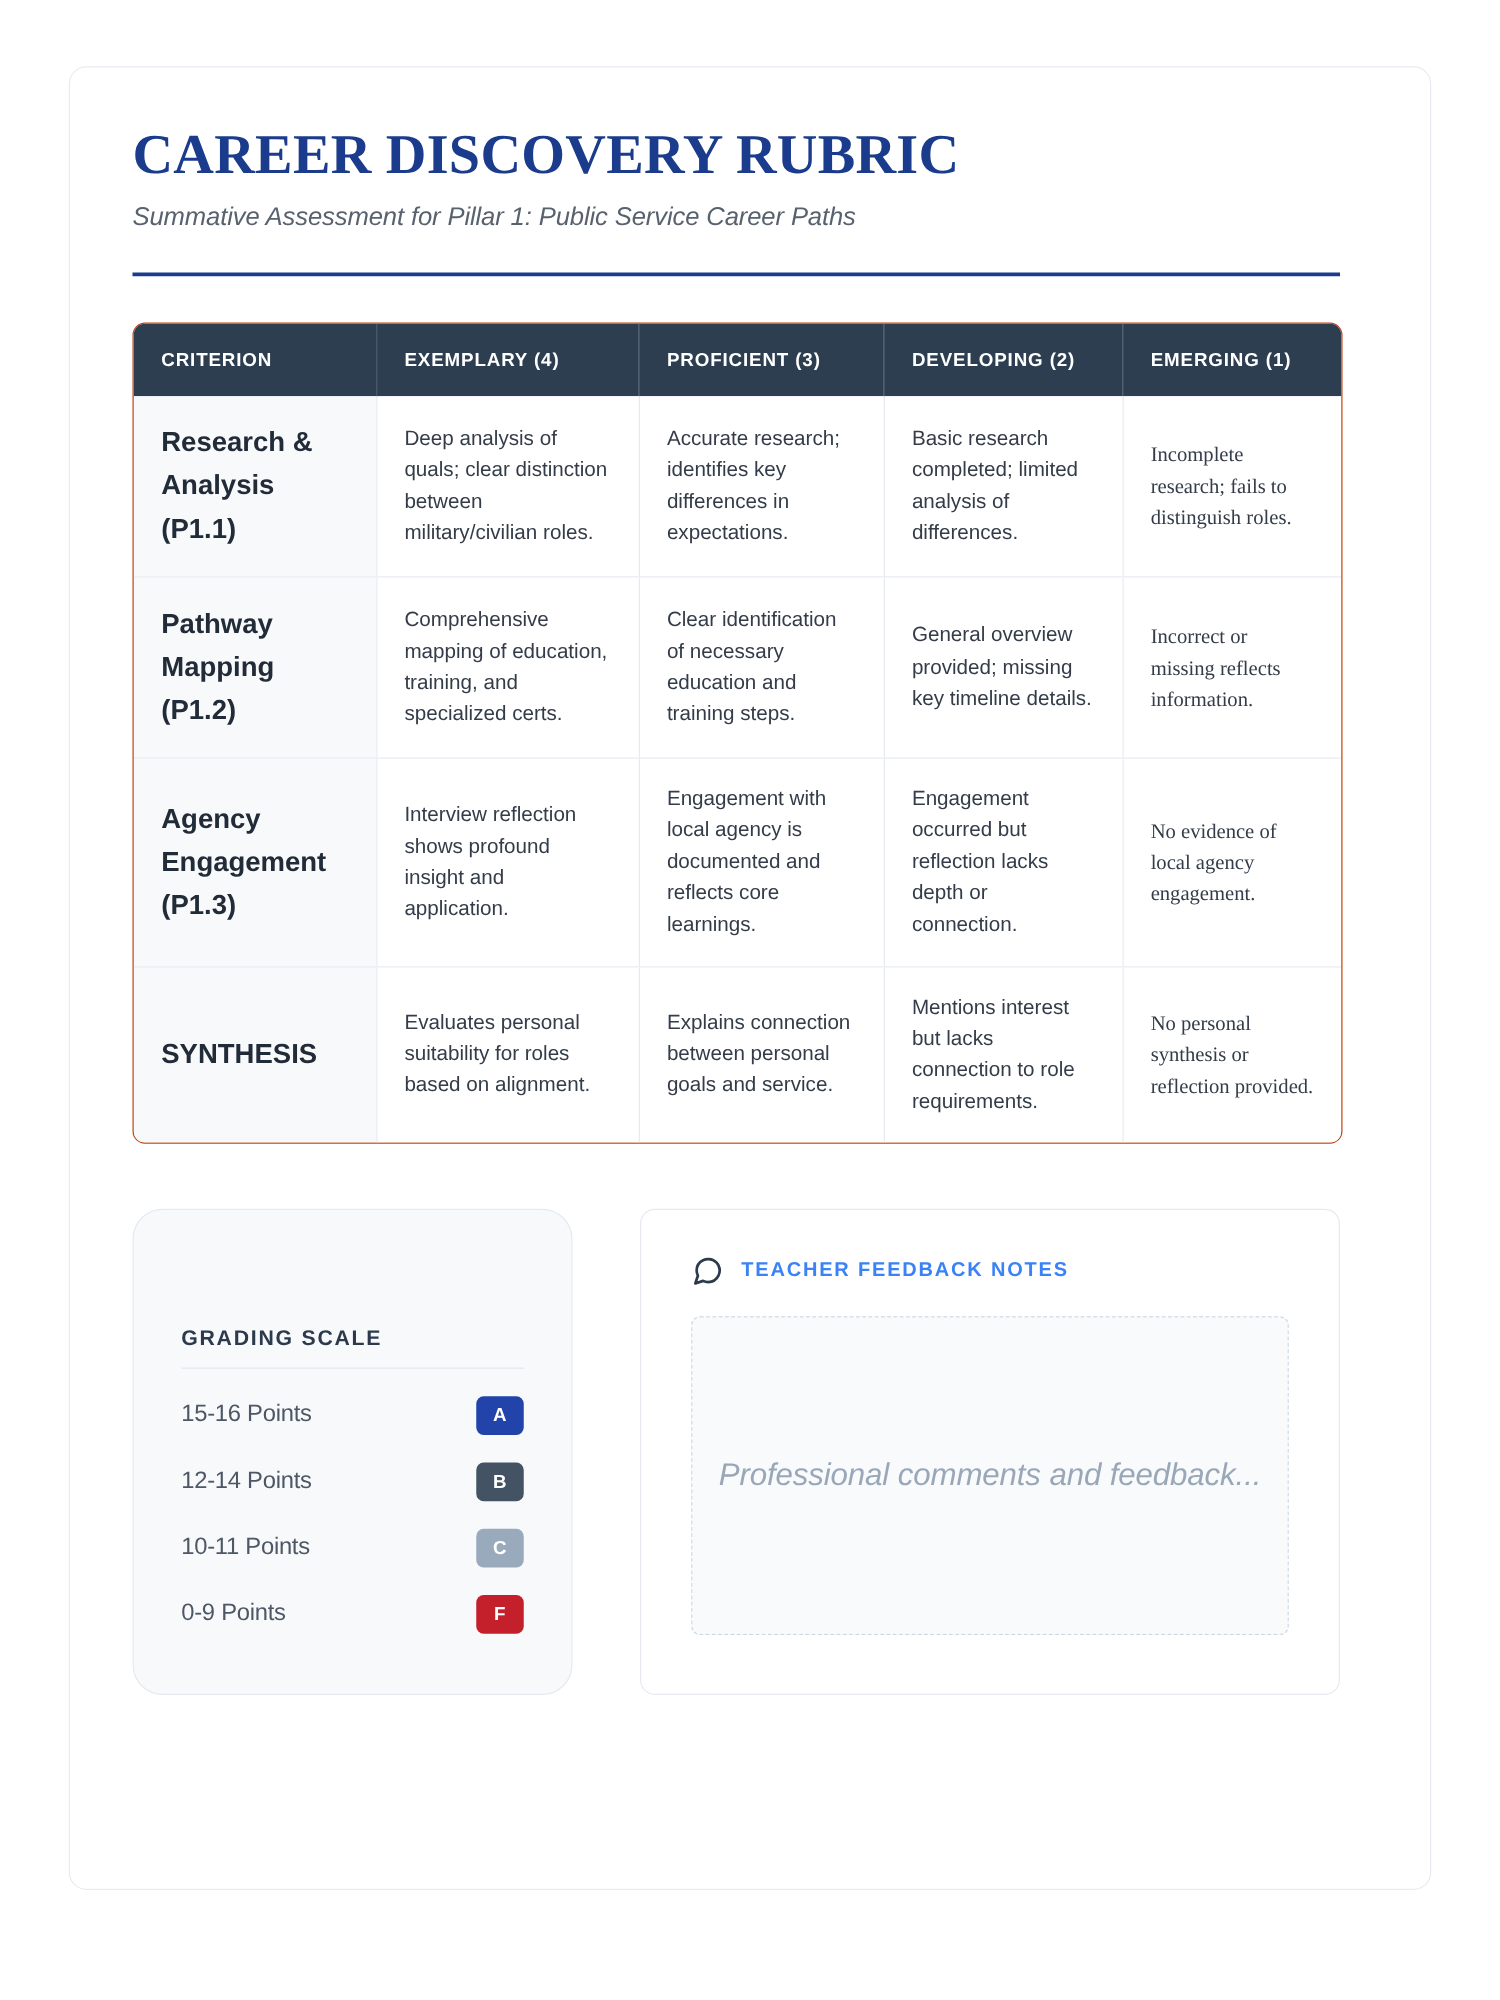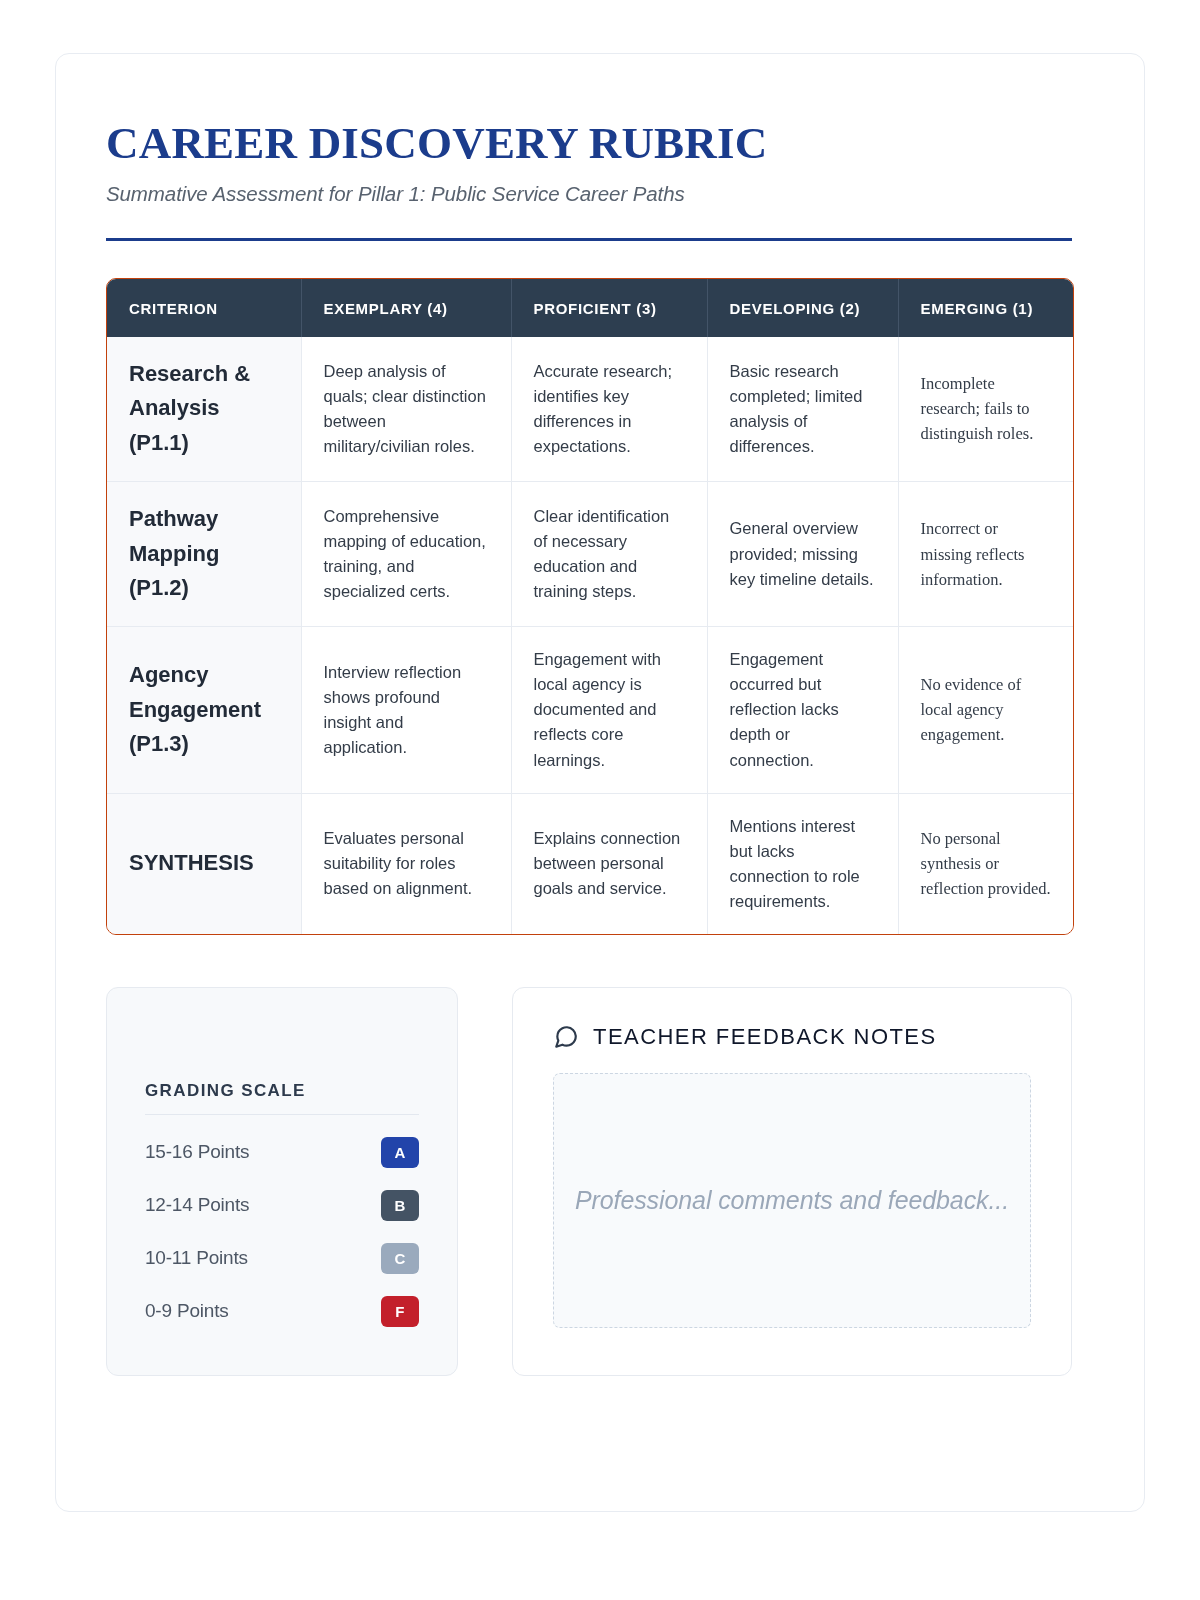--- a/index.html
+++ b/index.html
@@ -23,21 +23,21 @@
     background: #ffffff;
     border: 1px solid #e8ecf2;
     border-radius: 14px;
     box-sizing: border-box;
     overflow: hidden;
   }
 
   .inner {
     position: absolute;
     left: 50px;
-    top: 66px;
+    top: 46px;
     width: 1034px;
   }
 
   
   .doc-title {
     font-family: "Liberation Serif", serif;
     font-weight: bold;
     font-size: 45px;
     line-height: 1.06;
     letter-spacing: 0.2px;
@@ -119,21 +119,21 @@
     margin-top: 52px;
     display: flex;
     gap: 54px;
     width: 966px;
   }
   .panel-grading {
     width: 352px;
     box-sizing: border-box;
     background: #f7f9fb;
     border: 1px solid #e6eaf0;
-    border-radius: 12px;
+    border-radius: 24px;
     padding: 93px 38px 40px 38px;
     height: 389px;
   }
   .panel-feedback {
     width: 560px;
     box-sizing: border-box;
     background: #ffffff;
     border: 1px solid #e6eaf0;
     border-radius: 12px;
     padding: 36px 40px 40px 40px;
@@ -182,24 +182,24 @@
     align-items: center;
     gap: 14px;
   }
   .fb-icon {
     width: 26px;
     height: 26px;
     display: block;
     flex: 0 0 auto;
   }
   .fb-title {
-    font-size: 22px;
-    font-weight: normal;
+    font-size: 16px;
+    font-weight: bold;
     letter-spacing: 1.45px;
-    color: #0f172a;
+    color: #3b82f6;
   }
   .fb-box {
     margin-top: 23px;
     height: 253px;
     border: 1.5px dashed #ccd6e2;
     border-radius: 7px;
     background: #f8fafc;
     display: flex;
     align-items: center;
     justify-content: center;

